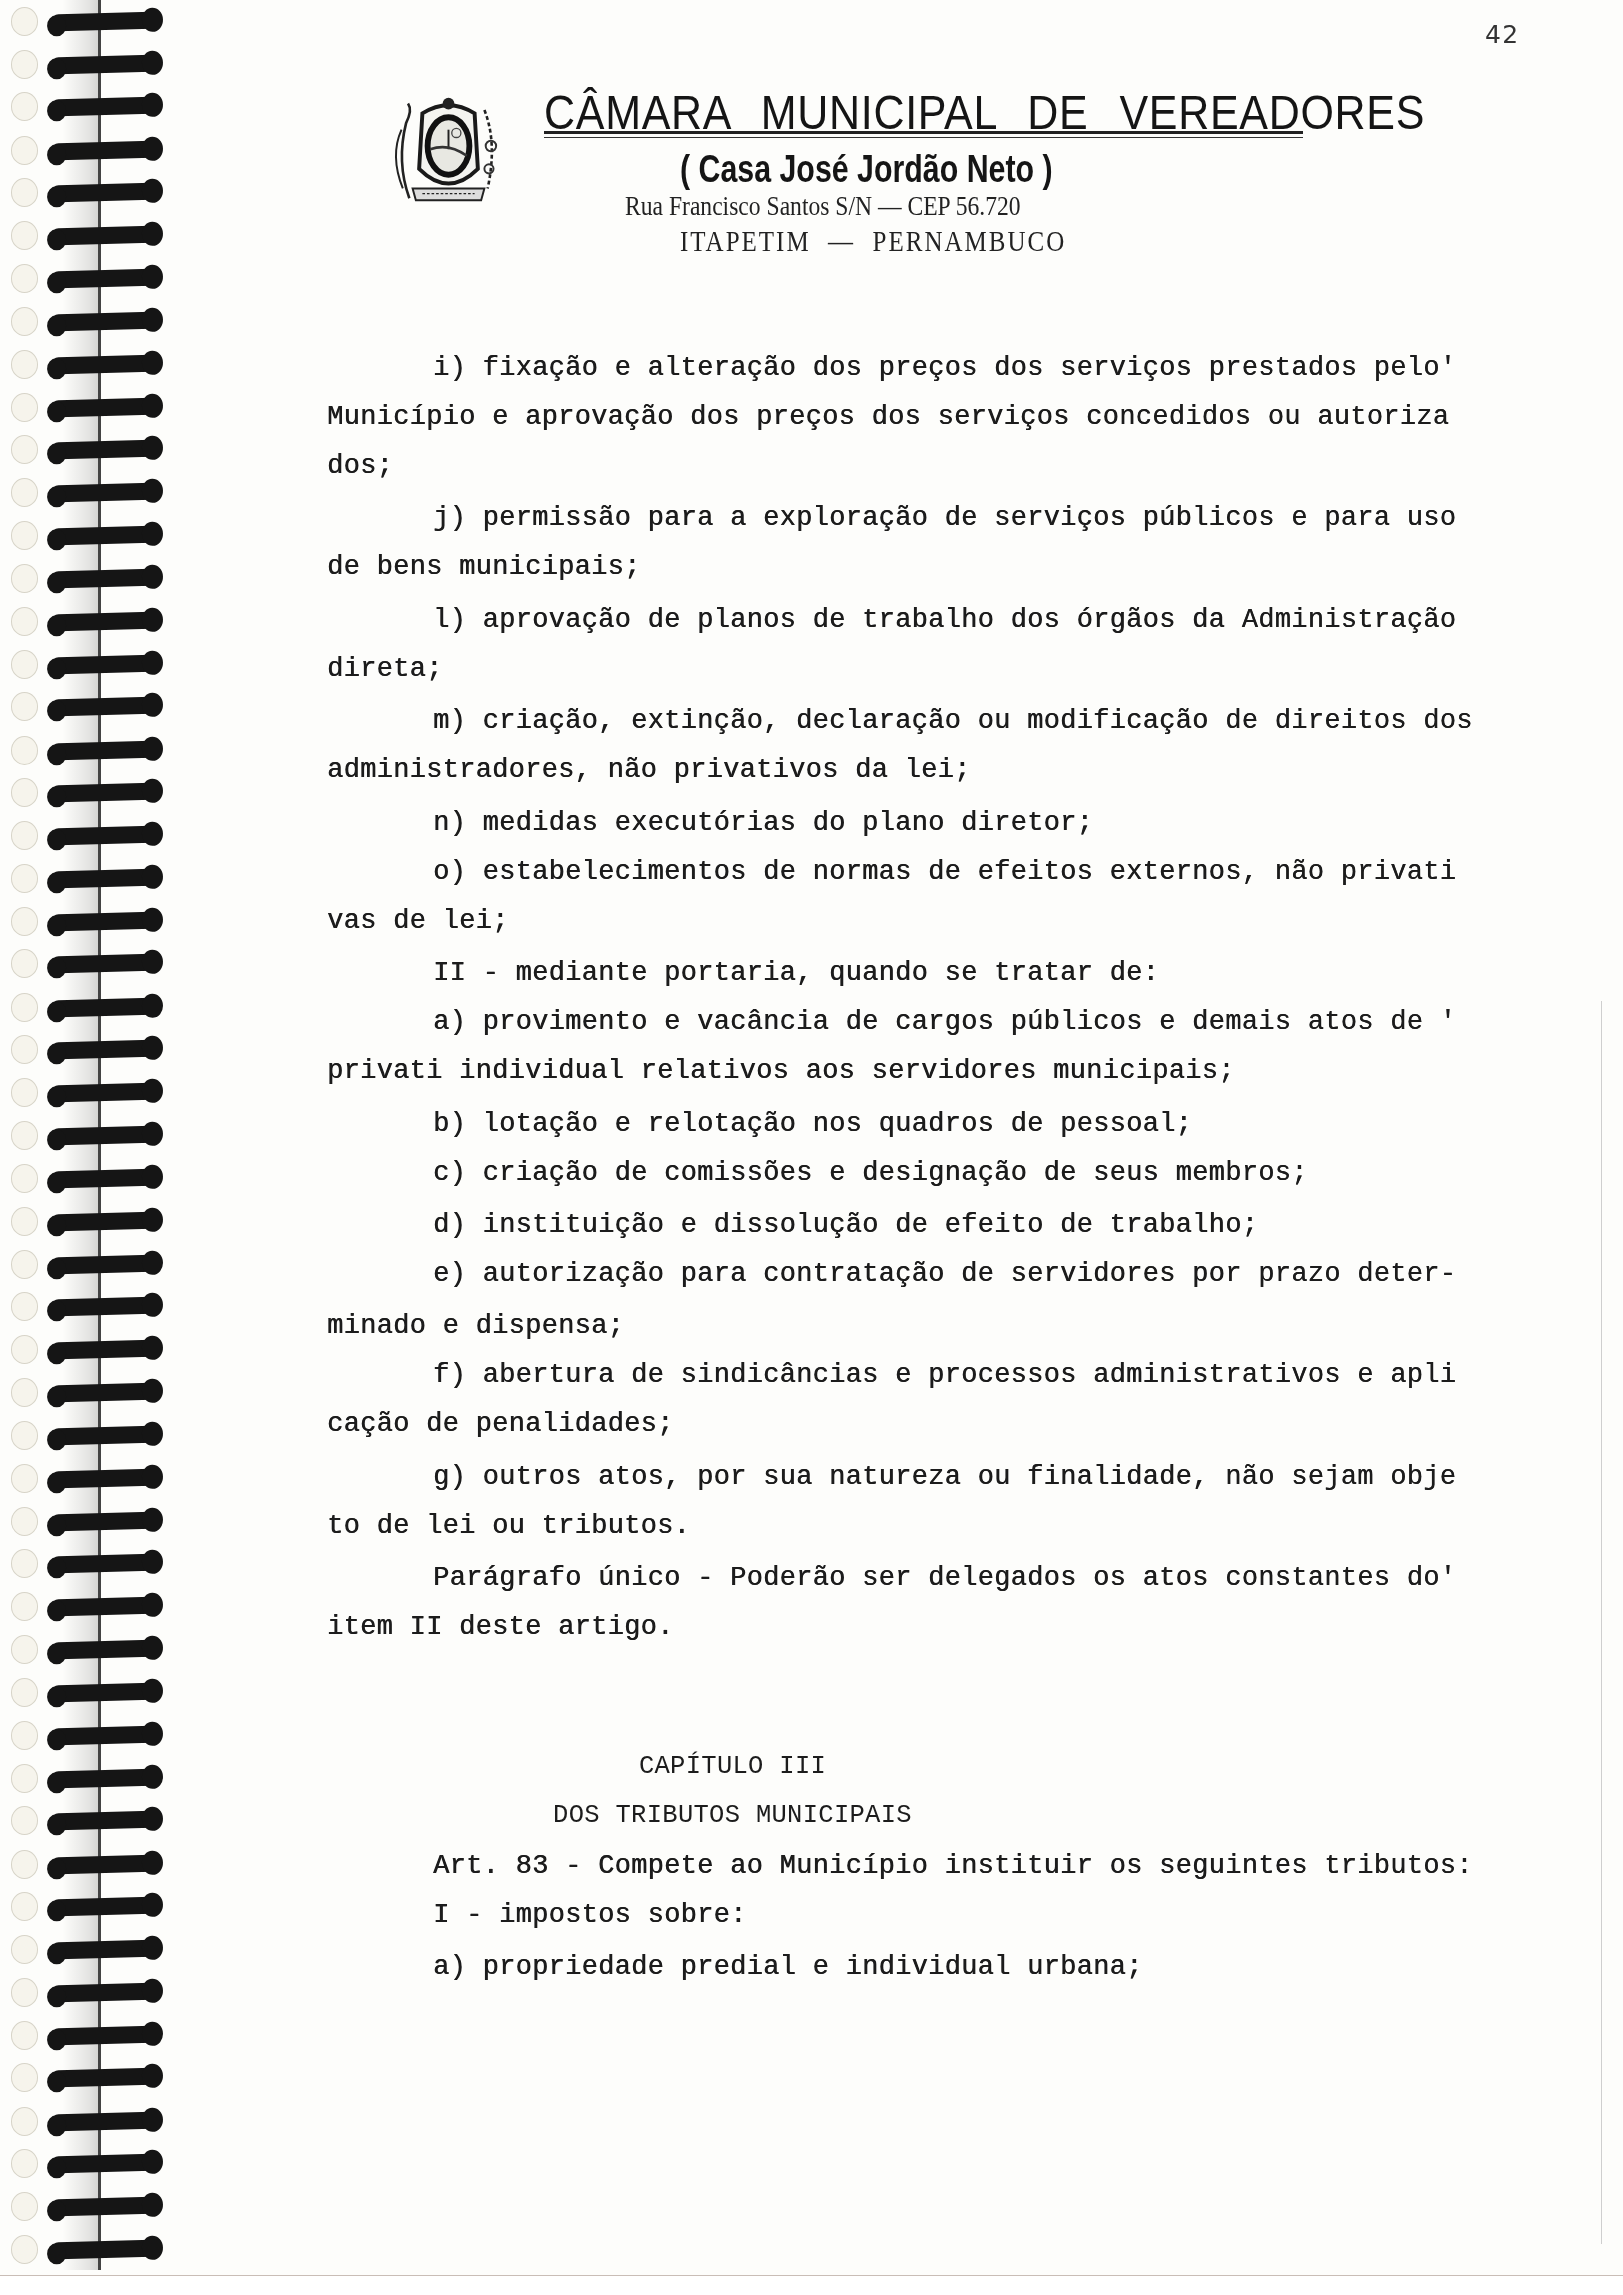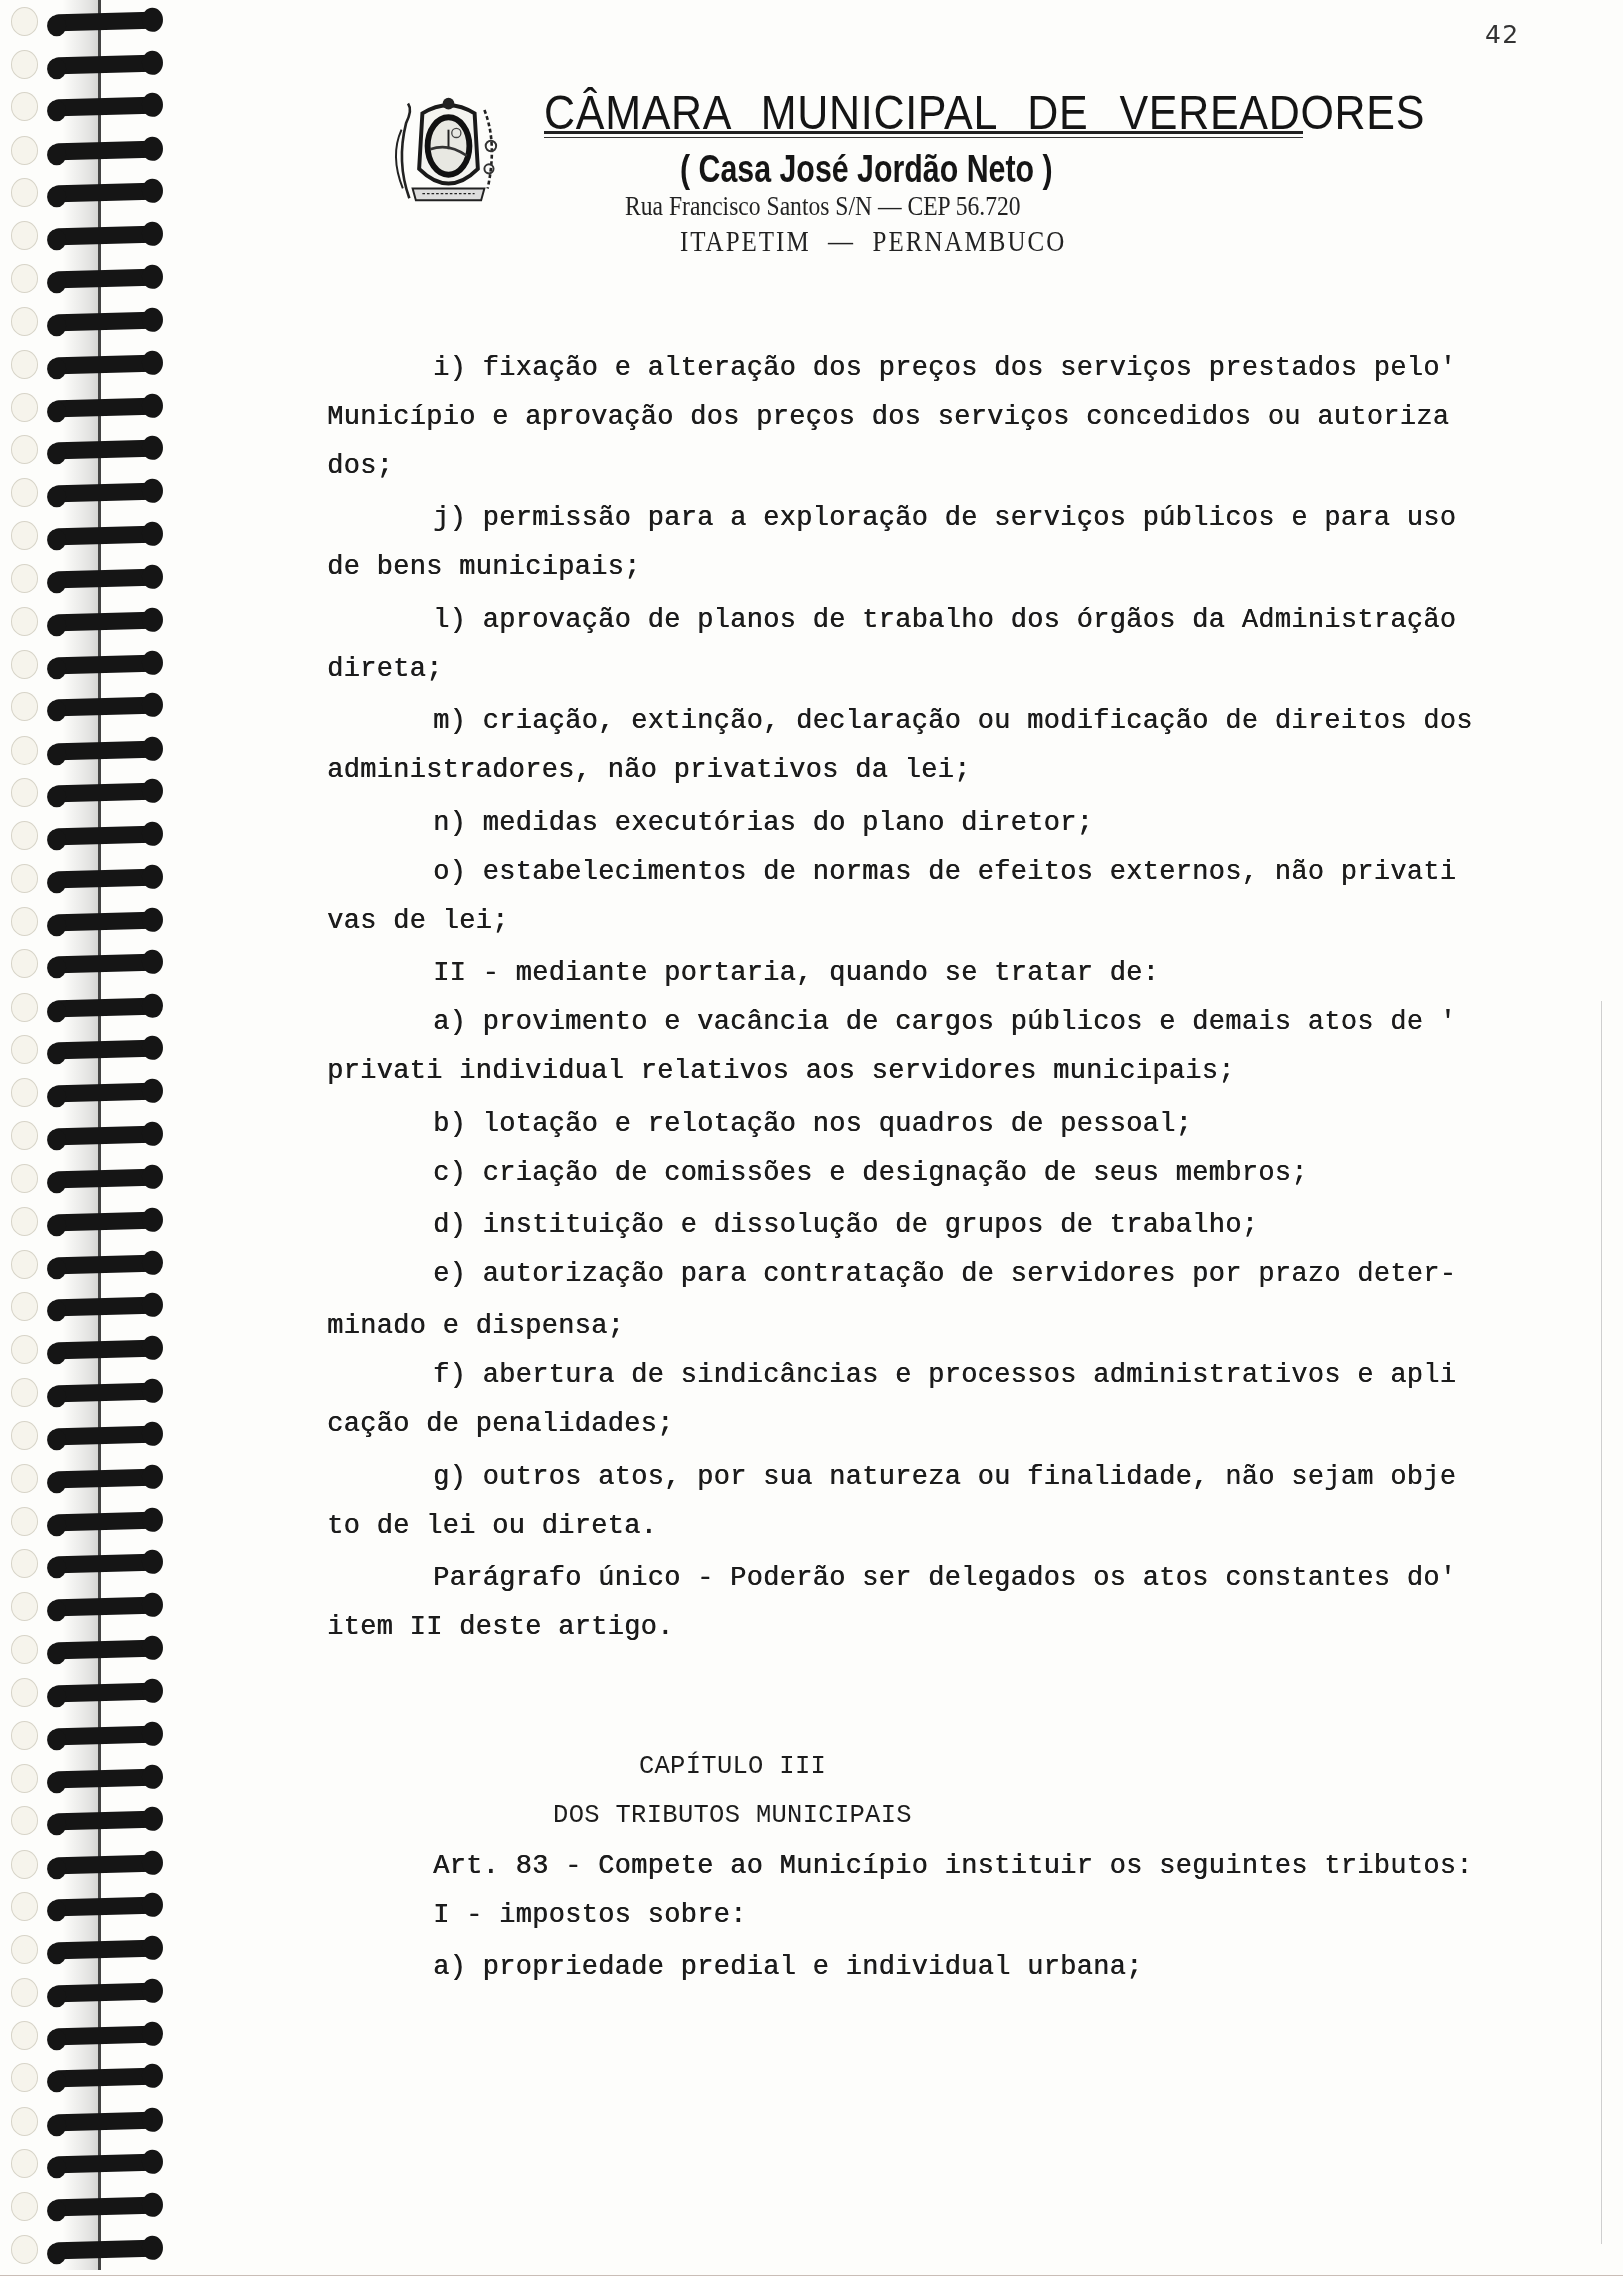--- a/index.html
+++ b/index.html
@@ -344,27 +344,27 @@
       <div class="line indent" style="top: 705px;">m) criação, extinção, declaração ou modificação de direitos dos</div>
       <div class="line flush" style="top: 754px;">administradores, não privativos da lei;</div>
       <div class="line indent" style="top: 807px;">n) medidas executórias do plano diretor;</div>
       <div class="line indent" style="top: 856px;">o) estabelecimentos de normas de efeitos externos, não privati</div>
       <div class="line flush" style="top: 905px;">vas de lei;</div>
       <div class="line indent" style="top: 957px;">II - mediante portaria, quando se tratar de:</div>
       <div class="line indent" style="top: 1006px;">a) provimento e vacância de cargos públicos e demais atos de '</div>
       <div class="line flush" style="top: 1055px;">privati individual relativos aos servidores municipais;</div>
       <div class="line indent" style="top: 1108px;">b) lotação e relotação nos quadros de pessoal;</div>
       <div class="line indent" style="top: 1157px; font-family: Liberation Mono, monospace;">c) criação de comissões e designação de seus membros;</div>
-      <div class="line indent" style="top: 1209px;">d) instituição e dissolução de grupos de trabalho;</div>
+      <div class="line indent" style="top: 1209px;">d) instituição e dissolução de efeito de trabalho;</div>
       <div class="line indent" style="top: 1258px;">e) autorização para contratação de servidores por prazo deter-</div>
       <div class="line flush" style="top: 1310px;">minado e dispensa;</div>
       <div class="line indent" style="top: 1359px;">f) abertura de sindicâncias e processos administrativos e apli</div>
       <div class="line flush" style="top: 1408px;">cação de penalidades;</div>
       <div class="line indent" style="top: 1461px;">g) outros atos, por sua natureza ou finalidade, não sejam obje</div>
-      <div class="line flush" style="top: 1510px;">to de lei ou direta.</div>
+      <div class="line flush" style="top: 1510px;">to de lei ou tributos.</div>
       <div class="line indent" style="top: 1562px;">Parágrafo único - Poderão ser delegados os atos constantes do'</div>
       <div class="line flush" style="top: 1611px;">item II deste artigo.</div>
     </div>
 
   <div class="line center heading" style="top:1706px;">CAPÍTULO III</div>
   <div class="line center heading" style="top:1755px;">DOS TRIBUTOS MUNICIPAIS</div>
 
   <div id="article-lines">
       <div class="line indent" style="top: 1850px;">Art. 83 - Compete ao Município instituir os seguintes tributos:</div>
       <div class="line indent" style="top: 1899px;">I - impostos sobre:</div>

